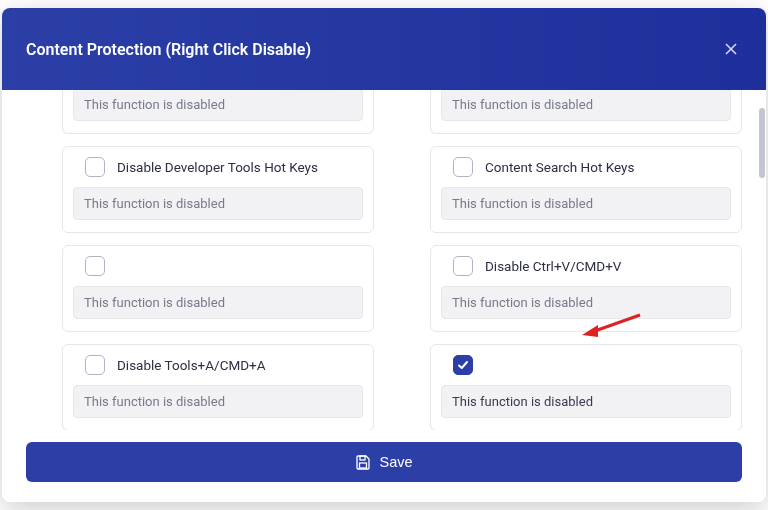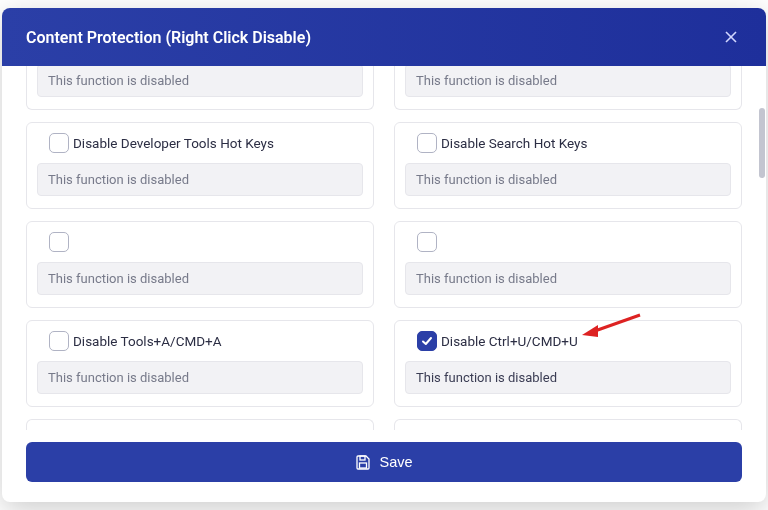--- a/index.html
+++ b/index.html
@@ -5,36 +5,37 @@
   * { box-sizing: border-box; margin: 0; padding: 0; }
   html, body { width: 768px; height: 510px; font-family: -apple-system, BlinkMacSystemFont, "Segoe UI", Roboto, Arial, sans-serif; background: #e8e8e8; overflow: hidden; }
   .backdrop { width: 768px; height: 510px; position: relative; background: #fff; }
   .modal {
     position: absolute; top: 8px; left: 2px; right: 2px; bottom: 8px;
     background: #fff; border-radius: 8px; box-shadow: 0 8px 30px rgba(0,0,0,0.2); overflow: hidden;
     display: flex; flex-direction: column;
   }
   .modal-header {
     background: linear-gradient(90deg, #2b3fa7 0%, #1e2f9b 100%);
-    color: #fff; padding: 18px 24px; display: flex; align-items: center; justify-content: space-between;
+    color: #fff; padding: 30px 24px; display: flex; align-items: center; justify-content: space-between;
   }
   .modal-title { font-size: 16px; font-weight: 600; }
   .close-btn { width: 22px; height: 22px; display:flex; align-items:center; justify-content:center; cursor:pointer; color:#cdd4ff; position:relative; }
   .close-btn svg { display:block; }
   .modal-body {
     flex: 1; overflow: hidden; position: relative; padding: 0 24px 16px 24px;
   }
   .scroll-area { position:absolute; top:0; left:24px; right:24px; bottom:0; overflow:hidden; }
   .grid { display: grid; grid-template-columns: 1fr 1fr; gap: 12px 20px; padding-top: 0; }
   .card {
     border: 1px solid #e6e6eb; border-radius: 6px; padding: 10px 10px 12px 10px;
     background:#fff;
+    margin-left:36px;
   }
   .card.partial-top { border-top: none; border-top-left-radius:0; border-top-right-radius:0; padding-top:0; margin-top:-2px;}
-  .row1 { display:flex; align-items:center; gap:4px; margin-bottom:10px;padding-left:12px; }
+  .row1 { display:flex; align-items:center; gap:12px; margin-bottom:10px;padding-left:12px; }
   .chk {
     width: 20px; height: 20px; border: 1.5px solid #b0b3c4; border-radius: 5px; background:#fff; display:flex; align-items:center; justify-content:center; flex:0 0 20px; cursor:pointer;
   }
   .chk.checked { background:#2b3fa7; border-color:#2b3fa7; }
   .chk.checked svg { display:block; }
   .chk svg { display:none; }
   .opt-label { font-size: 13.5px; color:#2c2e44; }
   .valbox {
     background:#f2f2f5; border:1px solid #e6e6eb; border-radius:4px; padding:8px 10px; font-size:13px; color:#777a8a;
   }
@@ -87,59 +88,59 @@
               </div>
               <div class="opt-label">Disable Developer Tools Hot Keys</div>
             </div>
             <div class="valbox">This function is disabled</div>
           </div>
           <div class="card">
             <div class="row1">
               <div class="chk">
                 
               </div>
-              <div class="opt-label">Disable Search Hot Keys</div>
+              <div class="opt-label">Content Search Hot Keys</div>
             </div>
             <div class="valbox">This function is disabled</div>
           </div>
 
           <div class="card">
             <div class="row1">
               <div class="chk">
                 
               </div>
             </div>
             <div class="valbox">This function is disabled</div>
           </div>
           <div class="card">
             <div class="row1">
               <div class="chk">
                 
               </div>
+              <div class="opt-label">Disable Ctrl+V/CMD+V</div>
             </div>
             <div class="valbox">This function is disabled</div>
           </div>
 
           <div class="card">
             <div class="row1">
               <div class="chk">
                 
               </div>
               <div class="opt-label">Disable Tools+A/CMD+A</div>
             </div>
             <div class="valbox">This function is disabled</div>
           </div>
           <div class="card">
             <div class="row1">
               <div class="chk checked">
                 <svg width="12" height="12" viewBox="0 0 12 12">
                     <polyline points="2,6.5 4.8,9 10,3" fill="none" stroke="#fff" stroke-width="2" stroke-linecap="round" stroke-linejoin="round"></polyline>
                   </svg>
               </div>
-              <div class="opt-label">Disable Ctrl+U/CMD+U</div>
             </div>
             <div class="valbox hl">This function is disabled</div>
           </div>
 
           <div class="card bottom-cut">
             
           </div>
           <div class="card bottom-cut">
             
           </div>

